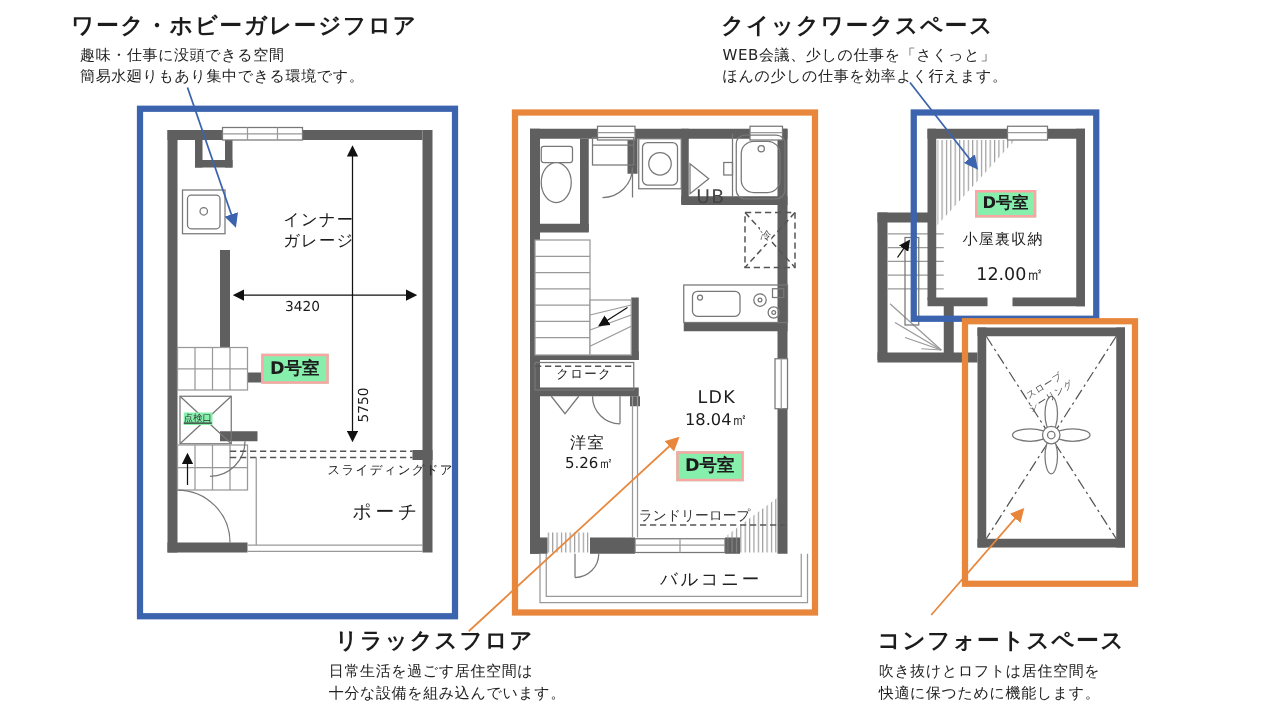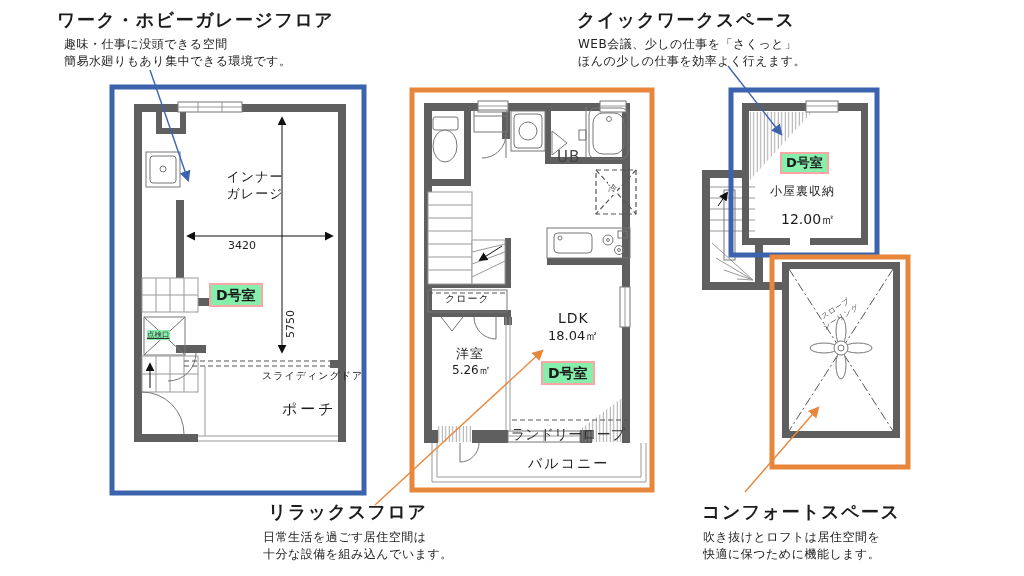--- a/index.html
+++ b/index.html
@@ -311,21 +311,21 @@
   <div class="lbl" style="left:282px;top:400px;font-size:15px;letter-spacing:3px;">ポーチ</div>
 
   <div class="lbl" style="left:557px;top:120px;font-size:15px;color:#444;letter-spacing:1px;margin-top:28px;">UB</div>
   <div class="lbl" style="left:608px;top:182px;font-size:9px;color:#555;background:#fff;">冷</div>
   <div class="lbl" style="left:445px;top:292px;font-size:10px;letter-spacing:1px;">クローク</div>
   <div class="lbl" style="left:456px;top:345px;font-size:13px;letter-spacing:1px;">洋室</div>
   <div class="lbl" style="left:452px;top:362px;font-size:12px;text-align:right;">5.26㎡</div>
   <div class="lbl" style="left:558px;top:310px;font-size:14px;letter-spacing:1px;">LDK</div>
   <div class="lbl" style="left:548px;top:327px;font-size:13px;">18.04㎡</div>
   <div class="lbl unit-box" style="left:541px;top:361px;font-size:14px;">D号室</div>
-  <div class="lbl" style="left:511px;top:426px;font-size:14px;color:#333;">ランドリーロープ</div>
+  <div class="lbl" style="left:511px;top:405px;font-size:11px;color:#333;">ランドリーロープ</div>
   <div class="lbl" style="left:500px;top:455px;font-size:14px;letter-spacing:2px;color:#222;margin-left:28px;">バルコニー</div>
 
   <div class="lbl unit-box" style="left:780px;top:152px;font-size:13px;padding:0 4px;line-height:18px;">D号室</div>
   <div class="lbl" style="left:770px;top:183px;font-size:12px;letter-spacing:1px;">小屋裏収納</div>
   <div class="lbl" style="left:781px;top:211px;font-size:14px;">12.00㎡</div>
   <div class="lbl slope" style="left:818px;top:303px;">
     <div>スロープ</div>
     <div>シーリング</div>
   </div>
 

